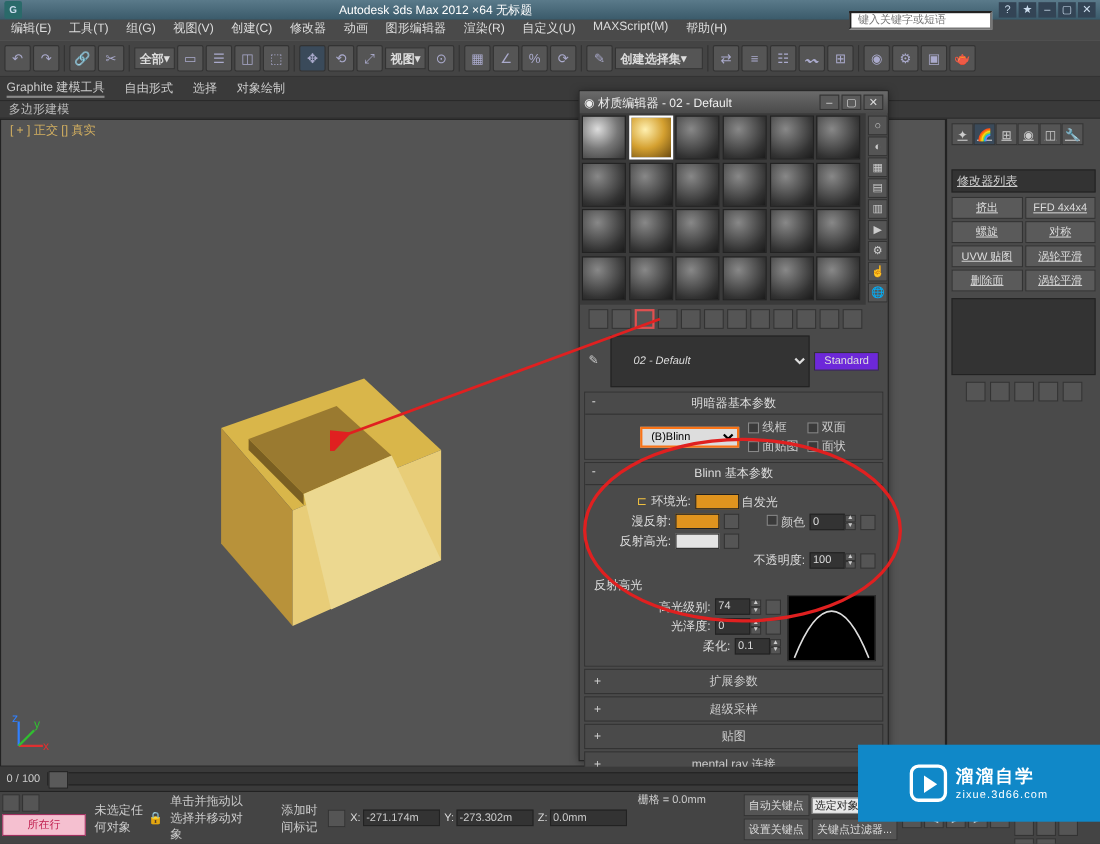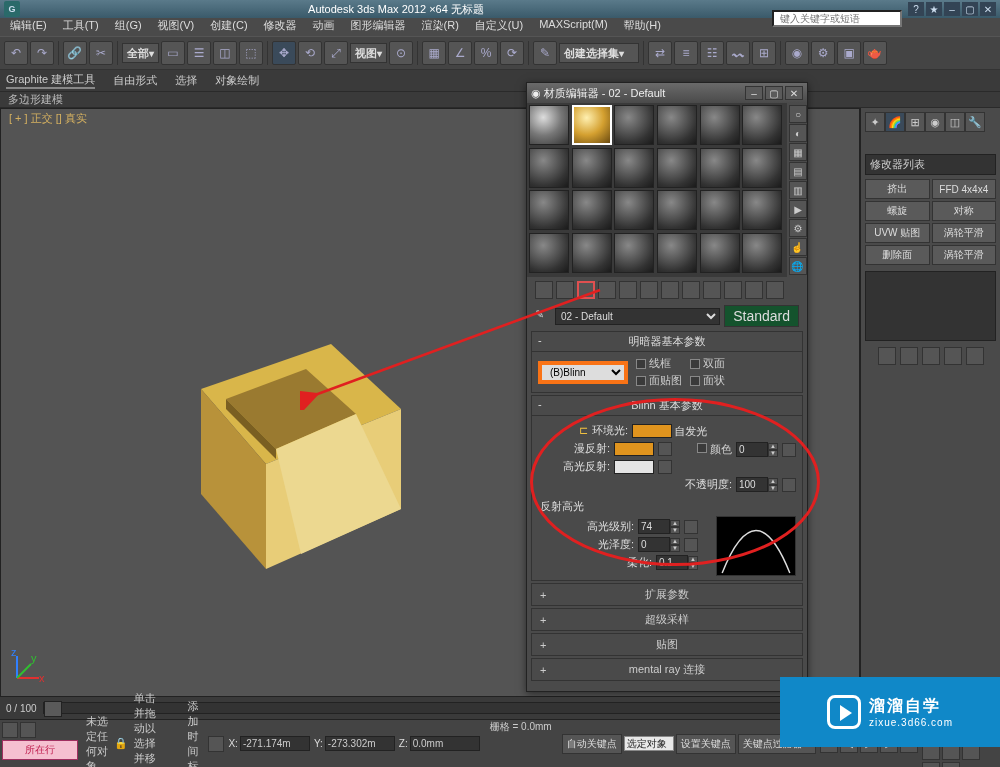--- a/index.html
+++ b/index.html
@@ -12,21 +12,21 @@
 .titlebar .winbtns span { width:16px; height:14px; background:#345; display:flex; align-items:center; justify-content:center; color:#cde; font-size:10px;}
 .menubar { height:18px; background:#4a4a4a; display:flex; align-items:flex-start; padding:0 4px; gap:4px; }
 .menubar span { color:#ddd; padding:0 6px; font-size:11px; }
 .toolbar { height:34px; background:#444; border-top:1px solid #555; border-bottom:1px solid #333; display:flex; align-items:center; padding:0 4px; gap:2px; }
 .toolbar .tbtn { width:24px; height:24px; background:#555; border:1px solid #333; border-radius:2px; display:flex; align-items:center; justify-content:center; color:#aac; font-size:12px;}
 .toolbar .combo { height:20px; background:#555; border:1px solid #333; color:#ddd; padding:0 4px; display:flex; align-items:center; font-size:10px;font-weight:bold;}
 .toolbar .sep { width:1px; height:24px; background:#333; margin:0 2px;}
 .ribbon { height:22px; background:#3a3a3a; display:flex; align-items:center; padding:0 6px; gap:18px; border-bottom:1px solid #2a2a2a;}
 .ribbon span { color:#ccc; font-size:11px; }
 .subbar { height:16px; background:#3a3a3a; color:#bbb; padding:0 8px; font-size:11px; border-bottom:1px solid #2a2a2a;}
-.mainarea { position:absolute; left:0; top:108px; right:0; bottom:70px; display:flex; }
+.mainarea { position:absolute; left:0; top:108px; right:0; bottom:70px; display:flex;text-decoration:underline; }
 .viewport { flex:1; background:#545454; position:relative; border:1px solid #222; }
 .vplabel { position:absolute; left:8px; top:2px; color:#d4b060; font-size:11px; }
 .axisgizmo { position:absolute; left:8px; bottom:10px; width:36px; height:36px; }
 .rightpanel { width:140px; background:#4a4a4a; border-left:1px solid #222; padding:4px; }
 .rightpanel .tabs { display:flex; gap:0; margin-bottom:4px;}
 .rightpanel .tabs span { width:20px; height:20px; background:#555; border:1px solid #333; display:flex; align-items:center; justify-content:center; font-size:11px;}
 .rightpanel .tabs span.active { background:#3a4a5a; }
 .rightpanel .combo { width:100%; background:#333; color:#ccc; padding:2px 4px; margin-bottom:4px; border:1px solid #222;}
 .rightpanel .grid { display:grid; grid-template-columns:1fr 1fr; gap:2px; }
 .rightpanel .grid button { background:#5a5a5a; border:1px solid #333; color:#ddd; padding:2px; font-size:10px;}
@@ -44,28 +44,28 @@
 .medialog .slot { width:40px; height:40px; background:radial-gradient(circle at 35% 30%, #888, #333 70%, #1a1a1a); border:1px solid #222; position:relative;}
 .medialog .slot.gold { background:radial-gradient(circle at 35% 30%, #fff0b0, #d4a030 50%, #6a4a10); border:2px solid #fff;}
 .medialog .slot.gray1 { background:radial-gradient(circle at 35% 30%, #ddd, #777 50%, #333); }
 .medialog .slottools { width:20px; display:flex; flex-direction:column; gap:1px; padding:2px;}
 .medialog .slottools span { width:18px; height:18px; background:#555; border:1px solid #333; display:flex; align-items:center; justify-content:center; font-size:10px;}
 .medialog .hrow { display:flex; gap:3px; padding:4px 8px; align-items:center; flex-wrap:wrap;}
 .medialog .hrow .ico { width:18px; height:18px; background:#555; border:1px solid #333;}
 .medialog .hrow .ico.hl { border:2px solid #e05050;}
 .medialog .namerow { display:flex; gap:4px; padding:2px 8px; align-items:center;}
 .medialog .namerow .eyedrop { width:16px; height:16px; }
-.medialog .namerow select { flex:1; background:#333; color:#ddd; border:1px solid #222; font-size:10px; padding:1px;}
-.medialog .namerow .stdbtn { background:#14532d; border:1px solid #333; color:#ddd; padding:2px 8px; font-size:14px;}
+.medialog .namerow select { flex:1; background:#333; color:#ddd; border:1px solid #222; font-size:10px; padding:16px;font-style:italic;}
+.medialog .namerow .stdbtn { background:#6d28d9; border:1px solid #333; color:#ddd; padding:2px 8px; font-size:10px;}
 .medialog .rollout { margin:2px 4px; border:1px solid #333;}
 .medialog .rollout .rhead { background:#4a4a4a; color:#ddd; text-align:center; padding:2px; font-size:11px; border-bottom:1px solid #333; position:relative;}
 .medialog .rollout .rhead .exp { position:absolute; left:6px; }
 .medialog .rollout .rbody { padding:4px 6px; background:#4a4a4a;}
 .medialog .shaderrow { display:flex; align-items:center; gap:8px;}
-.medialog .shaderrow select { background:#ddd; color:#000; border:4px solid #f97316; padding:1px 4px; font-size:10px; width:90px;}
+.medialog .shaderrow select { background:#ddd; color:#000; border:2px solid #f97316; padding:1px 4px; font-size:10px; width:90px;margin-left:44px;}
 .medialog .cbcol { display:flex; flex-direction:column; gap:2px; font-size:10px;}
 .medialog .cbcol label { display:flex; align-items:center; gap:3px;}
 .medialog .cb { width:10px; height:10px; border:1px solid #888; background:#3a3a3a; display:inline-block;}
 .blinnparams { font-size:10px; }
 .blinnparams .leftcol { float:left; width:52%; }
 .blinnparams .rightcol { float:left; width:48%; }
 .blinnparams .prow { display:flex; align-items:center; gap:4px; margin:3px 0; justify-content:flex-end;}
 .blinnparams .plabel { color:#ddd; }
 .blinnparams .swatch { width:40px; height:14px; border:1px solid #222;}
 .blinnparams .swatch.orange { background:#e0941e;}
@@ -97,21 +97,21 @@
 .status .left .row { display:flex; gap:2px;}
 .status .left .row span { width:16px; height:16px; background:#555; border:1px solid #333;}
 .status .left .pinkbtn { background:#f5c0d0; color:#c02050; border:1px solid #a03060; padding:2px 4px; font-size:10px;}
 .status .mid { flex:1; display:flex; flex-direction:row; padding:2px 6px; gap:2px;}
 .status .mid .line { font-size:10px; color:#ccc; display:flex; align-items:center; gap:6px;}
 .status .coords { display:flex; align-items:center; gap:4px; padding:2px;}
 .status .coords .fld { display:flex; align-items:center; gap:2px;}
 .status .coords .fld span.lbl { color:#ddd; font-size:10px;}
 .status .coords .fld input { width:70px; background:#333; color:#ccc; border:1px solid #222; font-size:10px; padding:1px 2px;}
 .status .gridlbl { color:#ccc; font-size:10px; padding:0 8px;}
-.status .keys { display:flex; flex-direction:row; padding:2px; gap:2px;}
+.status .keys { display:flex; flex-direction:column; padding:2px; gap:2px;margin-left:24px;}
 .status .keys .krow { display:flex; gap:2px; align-items:center;}
 .status .keys button { background:#555; border:1px solid #333; color:#ddd; font-size:10px; padding:2px 4px;}
 .status .keys .combo { background:#e8e8e8; color:#222; border:1px solid #888; font-size:10px; padding:1px 2px; width:50px;}
 .status .trans { display:flex; gap:2px; padding:2px; align-items:center;}
 .status .trans span { width:18px; height:18px; background:#555; border:1px solid #333; display:flex; align-items:center; justify-content:center; font-size:10px;}
 .status .navicons { display:flex; flex-wrap:wrap; width:80px; gap:2px; padding:2px;}
 .status .navicons span { width:18px; height:18px; background:#555; border:1px solid #333;}
 
 .watermark { position:absolute; right:0; bottom:20px; width:220px; height:70px; background:#1088c8; display:flex; align-items:center; justify-content:center; gap:8px; color:#fff; z-index:30;}
 .watermark .play { width:34px; height:34px; border:3px solid #fff; border-radius:8px; position:relative;}
@@ -388,28 +388,28 @@
           <span style="color:#f0c040">⊏</span>
           <span class="plabel">环境光:</span>
           <span class="swatch orange"></span>
         </div>
         <div class="prow">
           <span class="plabel">漫反射:</span>
           <span class="swatch orange"></span>
           <span class="mapslot"></span>
         </div>
         <div class="prow">
-          <span class="plabel">高光反射:</span>
+          <span class="plabel">反射高光:</span>
           <span class="swatch white"></span>
           <span class="mapslot"></span>
         </div>
       </div>
       <div style="clear:both"></div>
       <div class="sectionlabel">反射高光</div>
-      <div style="display:flex; gap:18px;">
+      <div style="display:flex; gap:6px;">
         <div style="flex:1">
           <div class="prow">
             <span class="plabel">高光级别:</span>
             <div class="spin">
                 <input value="74" style="">
                 <div class="arr">
                   <span>▲</span>
                   <span>▼</span>
                 </div>
               </div>

